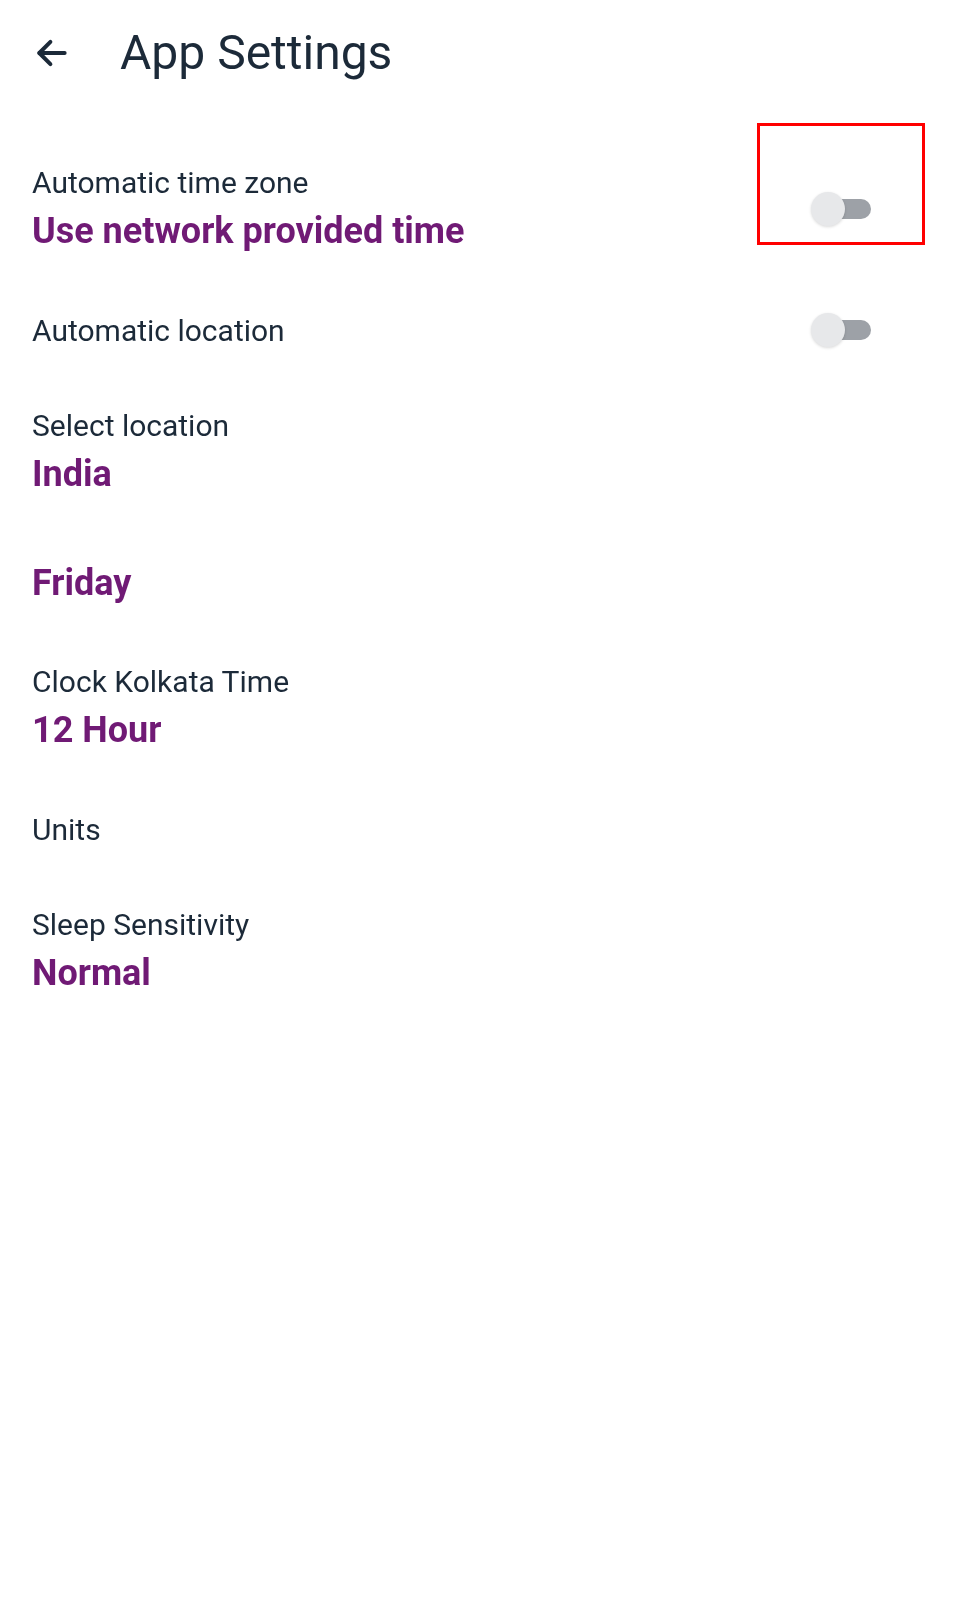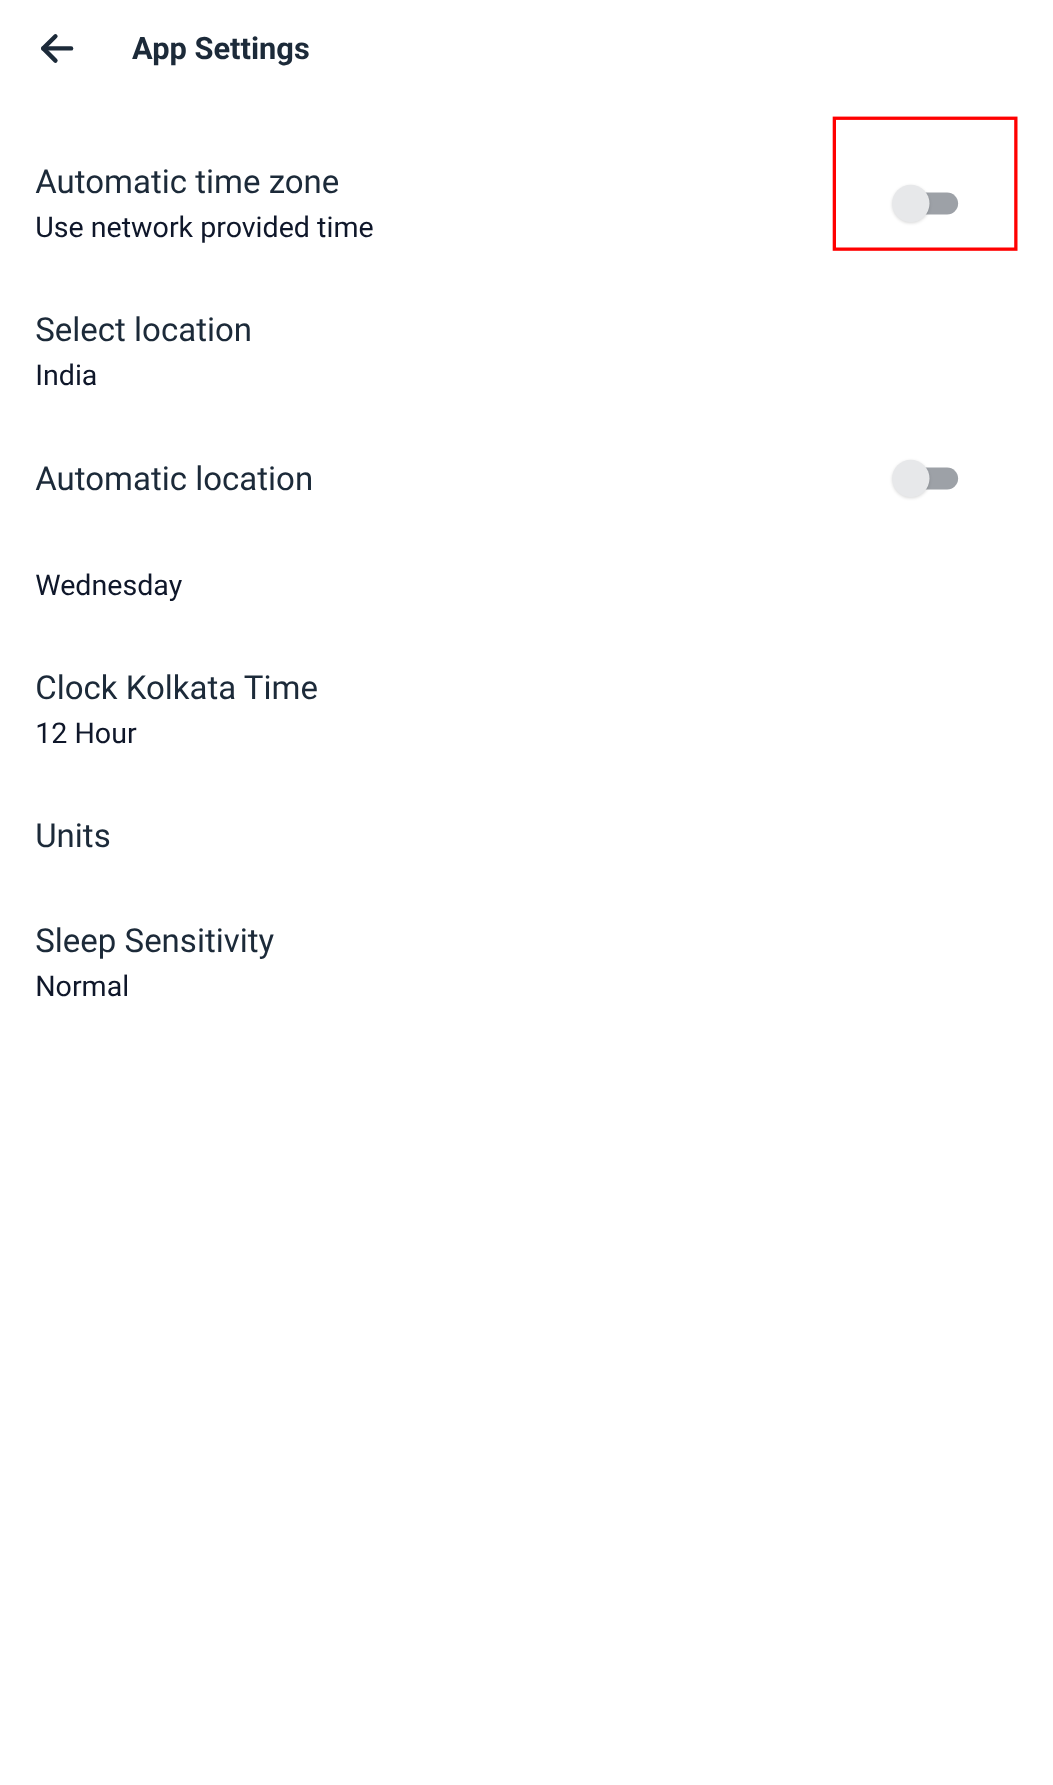--- a/index.html
+++ b/index.html
@@ -25,22 +25,22 @@
       display: flex;
       align-items: center;
       justify-content: center;
       cursor: pointer;
     }
     .back-arrow svg {
       width: 38px;
       height: 38px;
     }
     .header-title {
-      font-size: 28px;
-      font-weight: 700;
+      font-size: 48px;
+      font-weight: 400;
       color: #1c2a39;
     }
     .settings-list {
       padding: 30px 32px;
     }
     .setting-row {
       display: flex;
       align-items: center;
       justify-content: center;
       padding: 28px 0;
@@ -49,23 +49,23 @@
     .setting-text {
       flex: 1;
     }
     .setting-title {
       font-size: 30px;
       font-weight: 400;
       color: #1c2a39;
       line-height: 1.3;
     }
     .setting-subtitle {
-      font-size: 26px;
-      font-weight: 400;
-      color: #0f172a;
+      font-size: 36px;
+      font-weight: 700;
+      color: #701a75;
       margin-top: 6px;
       line-height: 1.3;
     }
     .toggle {
       position: relative;
       width: 66px;
       height: 34px;
       cursor: pointer;
       margin-right: 48px;
     }
@@ -124,38 +124,38 @@
     <div class="toggle">
       <div class="toggle-track"></div>
       <div class="toggle-thumb"></div>
     </div>
     <div class="highlight-box"></div>
   </div>
 
 
   <div class="setting-row">
     <div class="setting-text">
-      <div class="setting-title">Select location</div>
-      <div class="setting-subtitle">India</div>
-    </div>
-  </div>
-
-  <div class="setting-row">
-    <div class="setting-text">
       <div class="setting-title">Automatic location</div>
     </div>
     <div class="toggle">
       <div class="toggle-track"></div>
       <div class="toggle-thumb"></div>
     </div>
   </div>
 
   <div class="setting-row">
     <div class="setting-text">
-      <div class="setting-subtitle">Wednesday</div>
+      <div class="setting-title">Select location</div>
+      <div class="setting-subtitle">India</div>
+    </div>
+  </div>
+
+  <div class="setting-row">
+    <div class="setting-text">
+      <div class="setting-subtitle">Friday</div>
     </div>
   </div>
 
   <div class="setting-row">
     <div class="setting-text">
       <div class="setting-title">Clock Kolkata Time</div>
       <div class="setting-subtitle">12 Hour</div>
     </div>
   </div>
 

